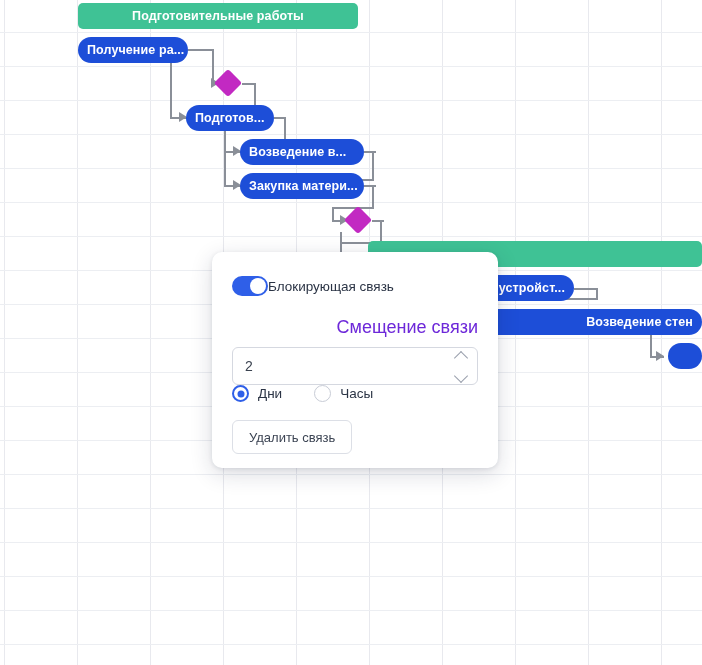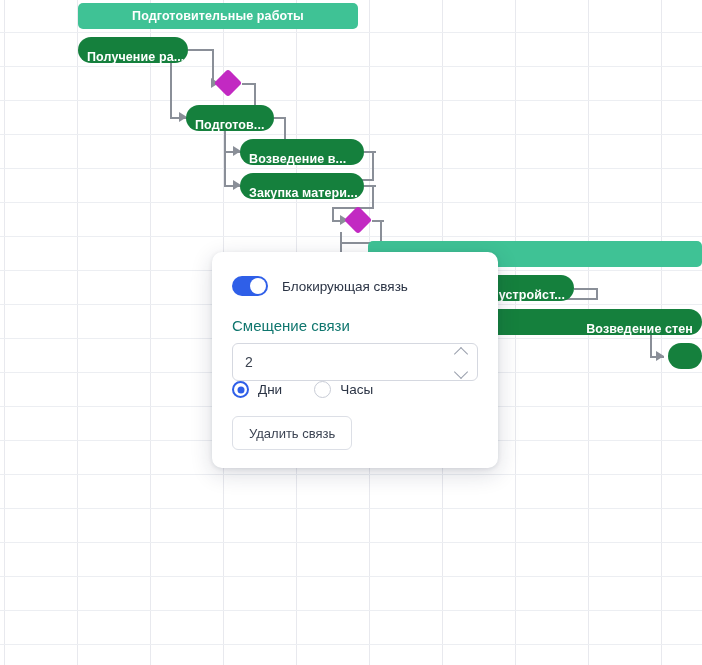--- a/index.html
+++ b/index.html
@@ -22,40 +22,40 @@
   .arrow{position:absolute;width:0;height:0;
     border-top:5px solid transparent;border-bottom:5px solid transparent;
     border-left:8px solid #8a8f98;}
 
   
   .bar{position:absolute;display:flex;align-items:center;
        box-sizing:border-box;overflow:hidden;white-space:nowrap;}
   .bar span{font-size:12.5px;font-weight:bold;color:#ffffff;
             letter-spacing:.1px;line-height:1;}
   .bar.summary{background:#3fc295;border-radius:5px;justify-content:center;}
-  .bar.task{background:#15803d;border-radius:14px;justify-content:flex-start;
-            padding-left:9px;padding-right:9px;align-items:flex-end;}
+  .bar.task{background:#1d4ed8;border-radius:14px;justify-content:flex-start;
+            padding-left:9px;padding-right:9px;}
   .milestone{position:absolute;background:#c229c2;
              transform:rotate(45deg);border-radius:3px;}
 
   
   #popup{
     position:absolute;left:212px;top:252px;width:286px;height:216px;
     background:#ffffff;border-radius:10px;
     box-shadow:0 6px 22px rgba(22,30,60,.16),0 1px 4px rgba(22,30,60,.10);
     box-sizing:border-box;padding:18px 20px 0 20px;
   }
-  .row-toggle{display:flex;align-items:center;gap:14px;height:24px;margin-top:4px;}
+  .row-toggle{display:flex;align-items:center;height:24px;margin-top:4px;}
   .toggle{width:36px;height:20px;border-radius:10px;background:#2f5fe8;
           position:relative;flex:0 0 auto;cursor:pointer;}
   .toggle .knob{position:absolute;top:2px;right:2px;width:16px;height:16px;
                 border-radius:50%;background:#ffffff;}
   .toggle-label{font-size:13.5px;color:#2b3445;}
 
-  .field-label{font-size:15px;color:#0f766e;margin-top:19px;}
+  .field-label{font-size:18px;color:#6d28d9;margin-top:19px;text-align:right;}
 
   .numfield{margin-top:9px;height:38px;border:1px solid #d5d8e0;border-radius:6px;
             position:relative;box-sizing:border-box;background:#fff;}
   .numfield input{border:0;outline:0;background:transparent;width:100%;height:100%;
                   box-sizing:border-box;padding:0 34px 0 12px;
                   font-family:"Liberation Sans",sans-serif;font-size:14px;color:#3b4350;}
   .spin{position:absolute;right:8px;top:5px;width:16px;height:28px;
         display:flex;flex-direction:column;justify-content:space-between;cursor:pointer;}
   .chev{width:9px;height:9px;border-left:1.6px solid #9aa0ad;border-top:1.6px solid #9aa0ad;
         margin-left:3px;}

